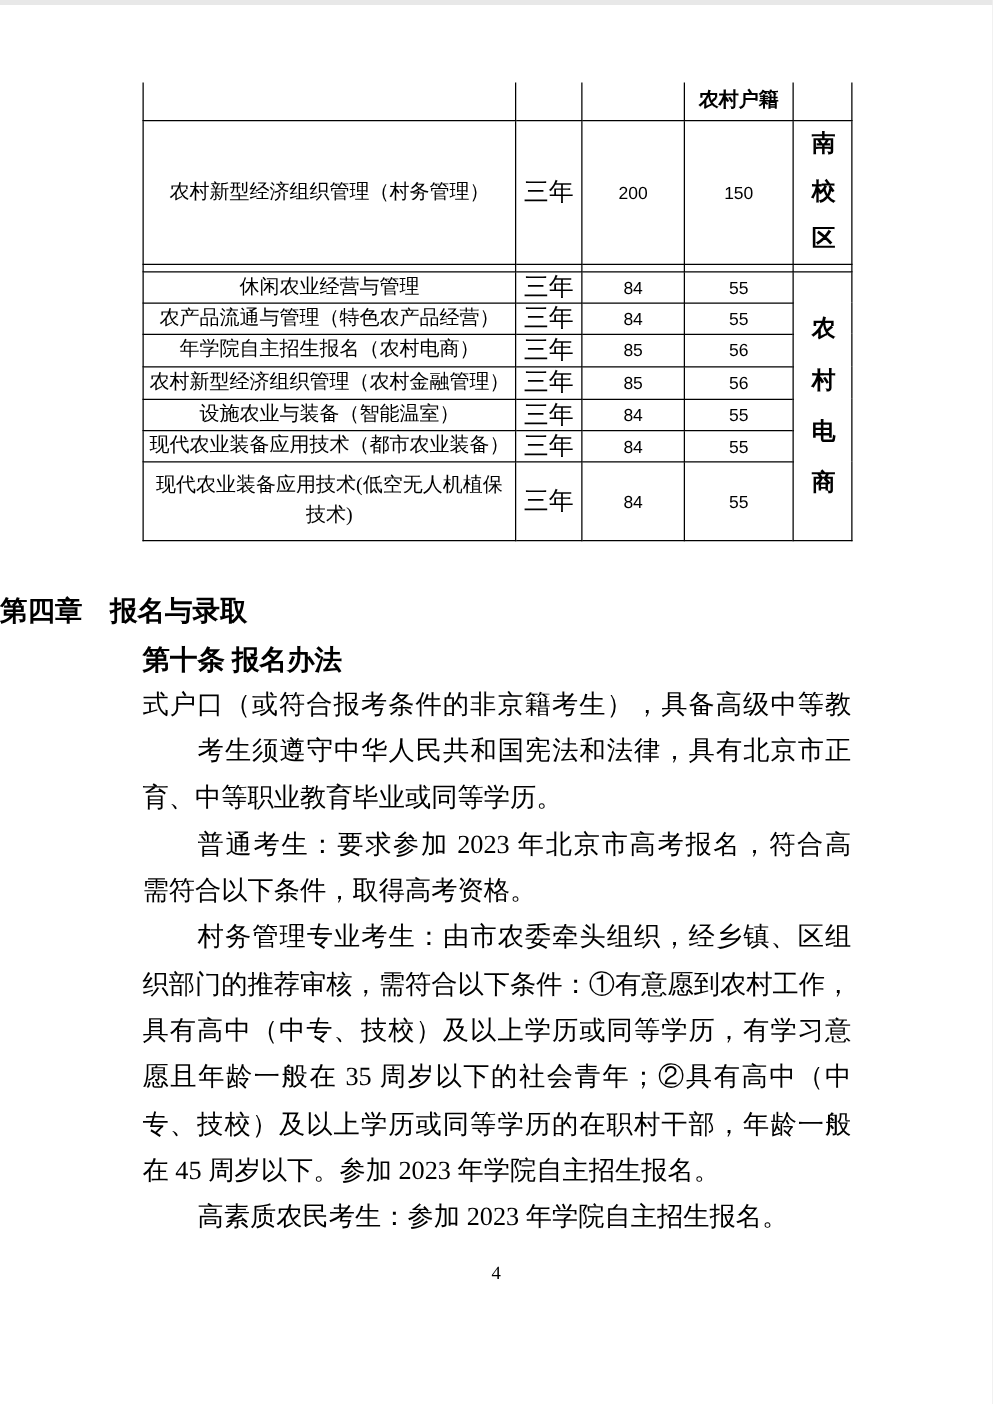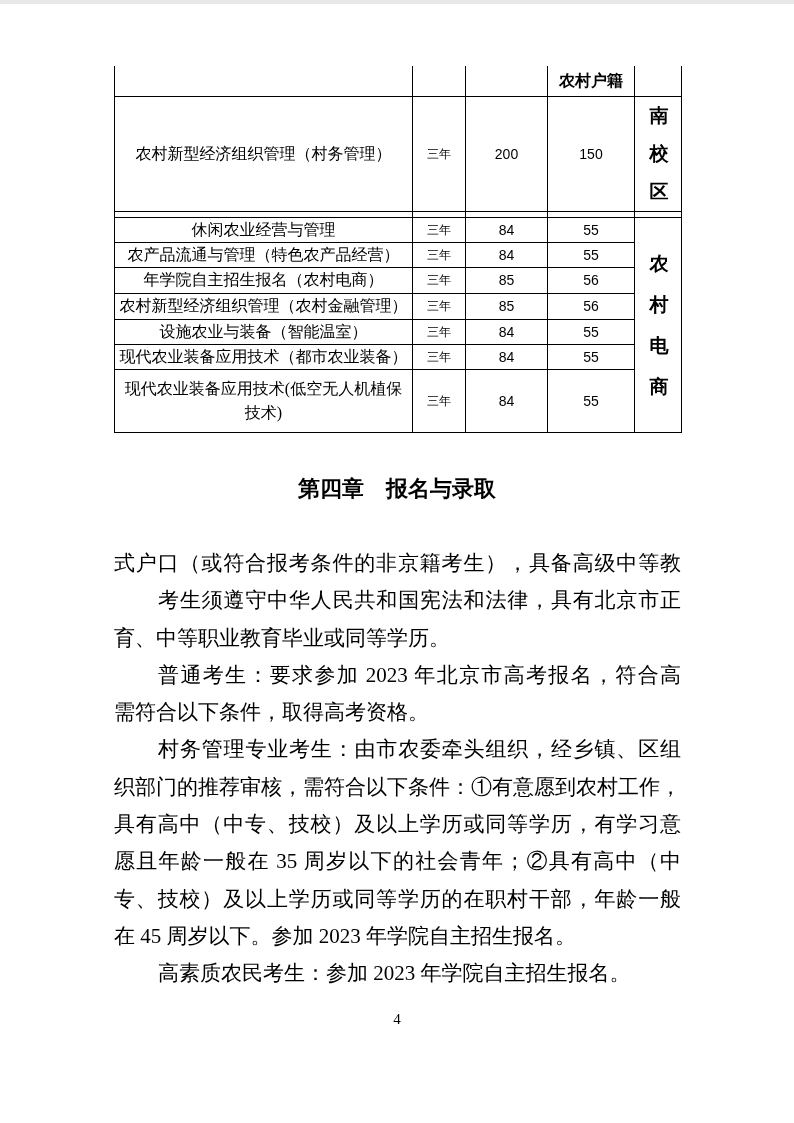--- a/index.html
+++ b/index.html
@@ -15,32 +15,32 @@
     border-collapse:collapse;table-layout:fixed;
   }
   .tbl td{
     border:1px solid #000;
     text-align:center;vertical-align:middle;
     font-size:16px;line-height:24px;padding:0 2px;
     overflow:hidden;
   }
   .tbl tr.cutrow td{border-top:none;}
   .tbl td.num{font-size:14px;font-family:Liberation Sans, sans-serif;}
-  .tbl td.term{font-size:12px;}
+  .tbl td.term{font-size:20px;}
   .tbl .boldcell{font-weight:bold;font-size:16px;}
   .vtext{
     width:1.1em;margin:0 auto;word-break:break-all;overflow-wrap:anywhere;
     font-weight:bold;font-size:19px;text-align:right;
   }
   .v3{line-height:38px;}
   .v4{line-height:41px;}
   
   .chapter{
     position:absolute;left:0;top:472px;width:794px;
-    text-align:center;font-weight:bold;font-size:22px;line-height:26px;
+    text-align:left;font-weight:bold;font-size:22px;line-height:26px;
     font-family:"Liberation Sans","DejaVu Sans",sans-serif;
   }
   .article{
     position:absolute;left:114px;top:511px;width:567px;
     font-weight:bold;font-size:22px;line-height:26px;
     font-family:"Liberation Serif",serif;
   }
   
   .bodytext{
     position:absolute;left:114px;top:541px;width:567px;
@@ -134,20 +134,21 @@
       <tr style="height:63px">
         <td>现代农业装备应用技术(低空无人机植保技术)</td>
         <td class="term">三年</td>
         <td class="num">84</td>
         <td class="num">55</td>
       </tr>
     </tbody>
   </table>
 
   <div class="chapter">第四章　报名与录取</div>
+  <div class="article">第十条 报名办法</div>
 
   <div class="bodytext">
     <div class="ln j">式户口（或符合报考条件的非京籍考生），具备高级中等教</div>
     <div class="ln j ind">考生须遵守中华人民共和国宪法和法律，具有北京市正</div>
     <div class="ln">育、中等职业教育毕业或同等学历。</div>
     <div class="ln j ind">普通考生：要求参加 2023 年北京市高考报名，符合高</div>
     <div class="ln">需符合以下条件，取得高考资格。</div>
     <div class="ln j ind">村务管理专业考生：由市农委牵头组织，经乡镇、区组</div>
     <div class="ln j">织部门的推荐审核，需符合以下条件：①有意愿到农村工作，</div>
     <div class="ln j">具有高中（中专、技校）及以上学历或同等学历，有学习意</div>

